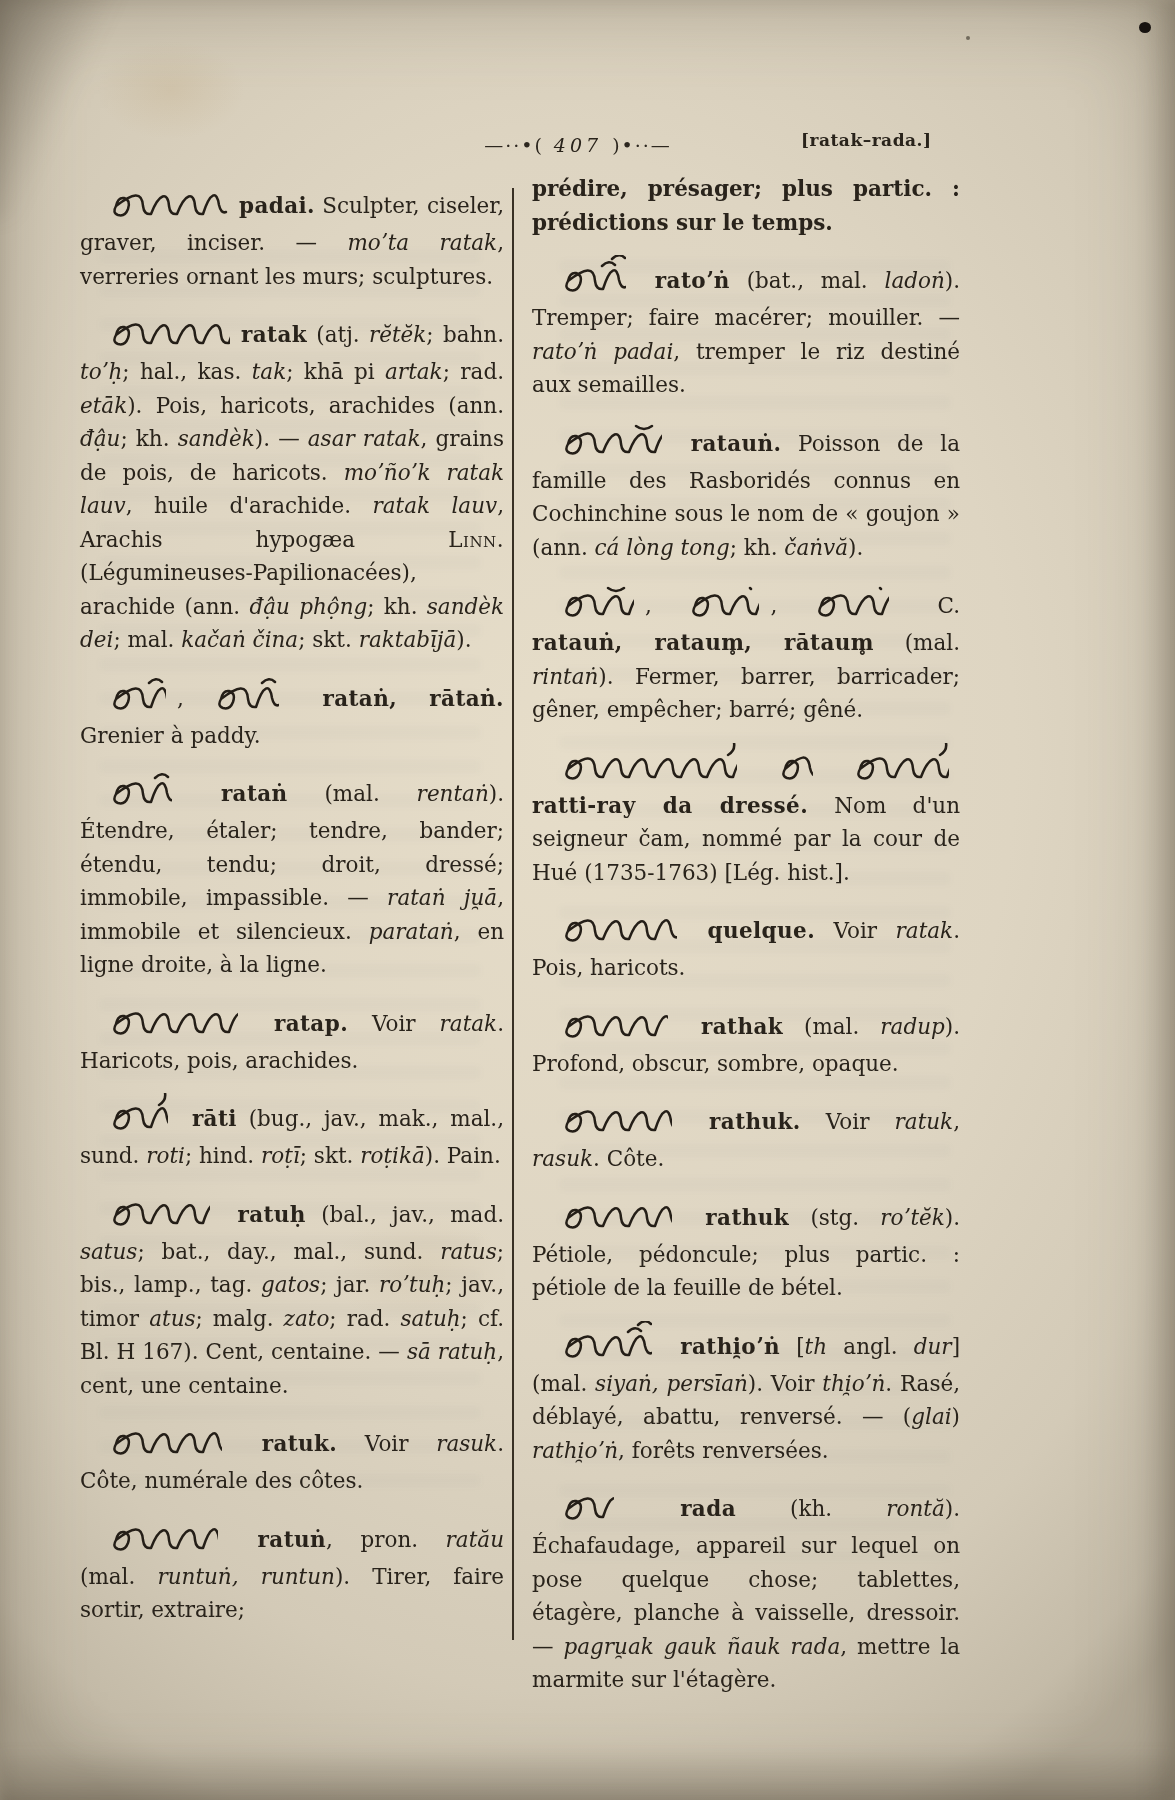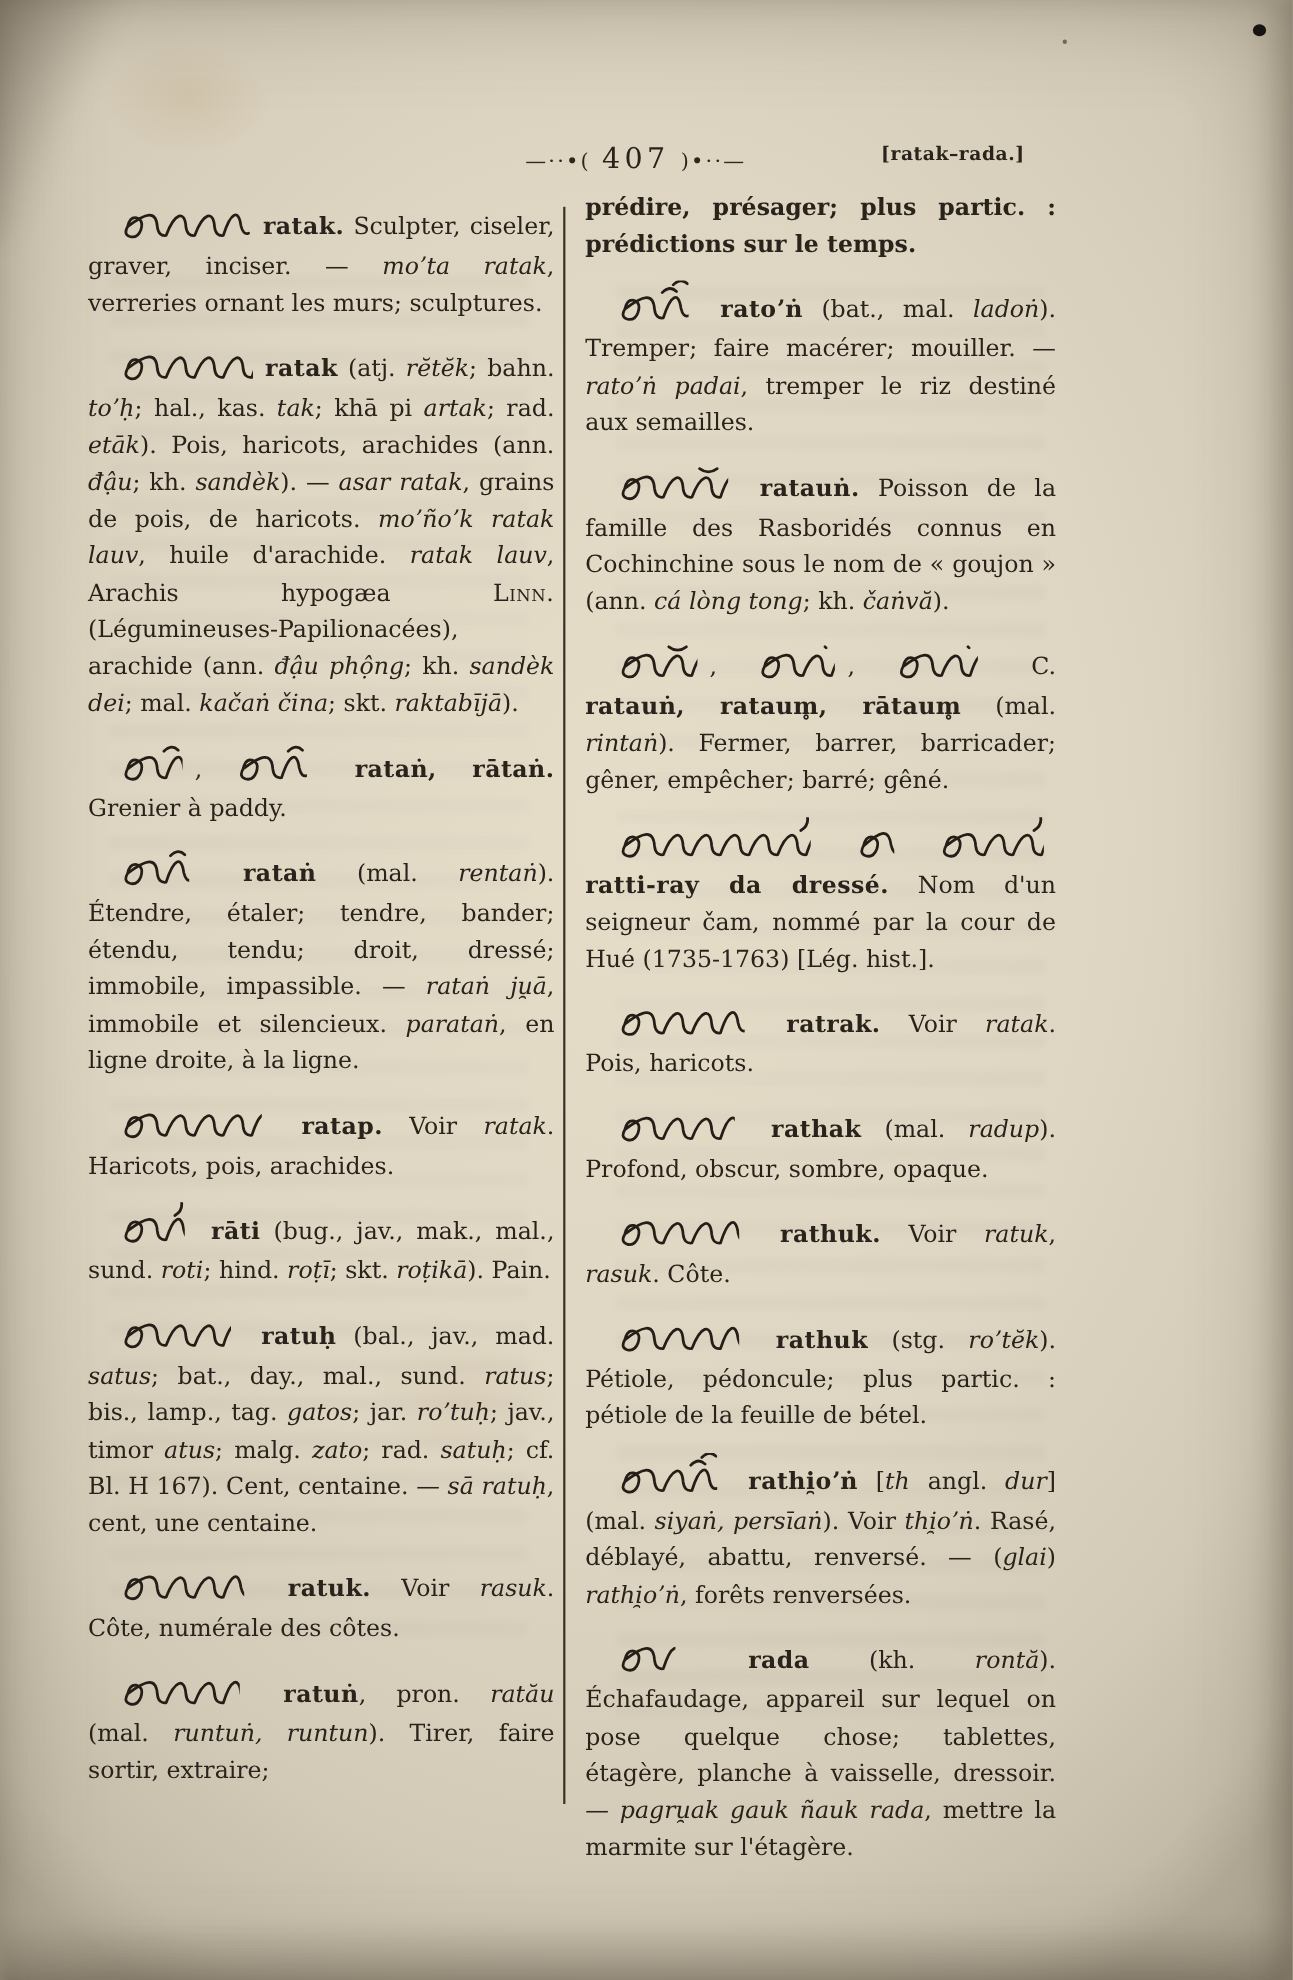--- a/index.html
+++ b/index.html
@@ -33,21 +33,21 @@
   .stain2{position:absolute;left:330px;top:1210px;width:180px;height:120px;border-radius:50%;
     background:radial-gradient(ellipse at center, rgba(150,120,70,.07), rgba(150,120,70,0) 70%);}
   .ghost{position:absolute;pointer-events:none;opacity:.55;filter:blur(2.5px);
     background:repeating-linear-gradient(to bottom, rgba(116,126,120,.075) 0 13px, rgba(116,126,120,0) 13px 34px);}
   .ghost.g1{left:100px;top:250px;width:380px;height:1250px;}
   .ghost.g2{left:560px;top:260px;width:390px;height:1300px;}
 
   .header-center{position:absolute;left:398px;top:130px;width:360px;text-align:center;
     font-size:24px;letter-spacing:1px;white-space:nowrap;}
   .header-center .orn{font-size:19px;letter-spacing:2px;color:#2d271f;}
-  .header-center .pgnum{font-size:26px;padding:0 10px;letter-spacing:4px;}
+  .header-center .pgnum{font-size:19px;padding:0 10px;letter-spacing:4px;font-style:italic;}
   .header-right{position:absolute;left:801px;top:130px;width:180px;font-weight:bold;
     font-size:17px;letter-spacing:.5px;white-space:nowrap;}
 
   .divider{position:absolute;left:512px;top:188px;width:2.4px;height:1452px;
     background:#38302424;background:#383024;filter:blur(.3px);}
 
   .col{position:absolute;font-size:21.5px;line-height:33.5px;text-align:justify;}
   .col-left{left:80px;top:180px;width:424px;}
   .col-right{left:532px;top:172px;width:428px;}
 
@@ -71,21 +71,21 @@
   <div class="header-center">
     <span class="orn">—··•(</span><span class="pgnum">407</span><span class="orn">)•··—</span>
   </div>
   <div class="header-right">[ratak–rada.]</div>
 
   <div class="divider"></div>
 
   <div class="col col-left" id="col-left">
       <p class="entry"><svg class="cham" width="118" height="46" viewBox="0 0 118 46">
           <path d="M6 26 q-4 7 2 9 q7 2 10 -6 q3 -9 -4 -11 q-6 -1 -8 8 C 23 13, 32 11, 33 26 q 1 9 8 8 C 49 13, 58 11, 59 26 q 1 9 8 8 C 75 13, 84 11, 85 26 q 1 9 8 8 C 100 12, 107 10, 109 25 q 2 9 7 7"></path>
-        </svg><span class="seg-b">ratak.</span><span class="seg-r"> Sculpter, ciseler, graver, inciser. — </span><span class="seg-i">moʼta ratak</span><span class="seg-r">, verreries ornant les murs; sculptures.</span></p>
+        </svg><span class="seg-b">padai.</span><span class="seg-r"> Sculpter, ciseler, graver, inciser. — </span><span class="seg-i">moʼta ratak</span><span class="seg-r">, verreries ornant les murs; sculptures.</span></p>
       <p class="entry"><svg class="cham" width="120" height="46" viewBox="0 0 120 46">
           <path d="M6 26 q-4 7 2 9 q7 2 10 -6 q3 -9 -4 -11 q-6 -1 -8 8 C 23 13, 32 11, 33 26 q 1 9 8 8 C 49 13, 58 11, 59 26 q 1 9 8 8 C 75 13, 84 11, 85 26 q 1 9 8 8 C 101 13, 110 11, 111 26 q 1 9 8 8 C 126 12, 133 10, 135 25 q 2 9 7 7"></path>
         </svg><span class="seg-b">ratak</span><span class="seg-r"> (atj. </span><span class="seg-i">rĕtĕk</span><span class="seg-r">; bahn. </span><span class="seg-i">toʼḥ</span><span class="seg-r">; hal., kas. </span><span class="seg-i">tak</span><span class="seg-r">; khā pi </span><span class="seg-i">artak</span><span class="seg-r">; rad. </span><span class="seg-i">etāk</span><span class="seg-r">). Pois, haricots, arachides (ann. </span><span class="seg-i">đậu</span><span class="seg-r">; kh. </span><span class="seg-i">sandèk</span><span class="seg-r">). — </span><span class="seg-i">asar ratak</span><span class="seg-r">, grains de pois, de haricots. </span><span class="seg-i">moʼñoʼk ratak lauv</span><span class="seg-r">, huile d'arachide. </span><span class="seg-i">ratak lauv</span><span class="seg-r">, Arachis hypogæa </span><span class="seg-sc">Linn.</span><span class="seg-r"> (Légumineuses-Papilionacées), arachide (ann. </span><span class="seg-i">đậu phộng</span><span class="seg-r">; kh. </span><span class="seg-i">sandèk dei</span><span class="seg-r">; mal. </span><span class="seg-i">kačaṅ čina</span><span class="seg-r">; skt. </span><span class="seg-i">raktabījā</span><span class="seg-r">).</span></p>
       <p class="entry"><svg class="cham" width="56" height="46" viewBox="0 0 56 46">
           <path d="M6 26 q-4 7 2 9 q7 2 10 -6 q3 -9 -4 -11 q-6 -1 -8 8 C 23 13, 32 11, 33 26 q 1 9 8 8 C 48 12, 55 10, 57 25 q 2 9 7 7 M 39 10 q 7 -7 13 -1"></path>
         </svg><span class="seg-r">, </span><svg class="cham" width="64" height="46" viewBox="0 0 64 46">
           <path d="M6 26 q-4 7 2 9 q7 2 10 -6 q3 -9 -4 -11 q-6 -1 -8 8 C 23 13, 32 11, 33 26 q 1 9 8 8 C 48 12, 55 10, 57 25 q 2 9 7 7 M 47 10 q 7 -7 13 -1"></path>
         </svg><span class="seg-b"> rataṅ, rātaṅ.</span><span class="seg-r"> Grenier à paddy.</span></p>
       <p class="entry"><svg class="cham" width="62" height="46" viewBox="0 0 62 46">
           <path d="M6 26 q-4 7 2 9 q7 2 10 -6 q3 -9 -4 -11 q-6 -1 -8 8 C 23 13, 32 11, 33 26 q 1 9 8 8 C 48 12, 55 10, 57 25 q 2 9 7 7 M 45 10 q 7 -7 13 -1"></path>
@@ -123,21 +123,21 @@
         </svg><span class="seg-r"> C. </span><span class="seg-b">ratauṅ, rataum̥, rātaum̥</span><span class="seg-r"> (mal. </span><span class="seg-i">rintaṅ</span><span class="seg-r">). Fermer, barrer, barricader; gêner, empêcher; barré; gêné.</span></p>
       <p class="entry"><svg class="cham" width="175" height="46" viewBox="0 0 175 46">
           <path d="M6 26 q-4 7 2 9 q7 2 10 -6 q3 -9 -4 -11 q-6 -1 -8 8 C 23 13, 32 11, 33 26 q 1 9 8 8 C 49 13, 58 11, 59 26 q 1 9 8 8 C 75 13, 84 11, 85 26 q 1 9 8 8 C 101 13, 110 11, 111 26 q 1 9 8 8 C 127 13, 136 11, 137 26 q 1 9 8 8 C 153 13, 162 11, 163 26 q 1 9 8 8 C 178 12, 185 10, 187 25 q 2 9 7 7 M 166 12 q 9 -5 5 -16"></path>
         </svg><span class="seg-r"> </span><svg class="cham" width="34" height="46" viewBox="0 0 34 46">
           <path d="M6 26 q-4 7 2 9 q7 2 10 -6 q3 -9 -4 -11 q-6 -1 -8 8 C 22 12, 29 10, 31 25 q 2 9 7 7"></path>
         </svg><span class="seg-r"> </span><svg class="cham" width="95" height="46" viewBox="0 0 95 46">
           <path d="M6 26 q-4 7 2 9 q7 2 10 -6 q3 -9 -4 -11 q-6 -1 -8 8 C 23 13, 32 11, 33 26 q 1 9 8 8 C 49 13, 58 11, 59 26 q 1 9 8 8 C 75 13, 84 11, 85 26 q 1 9 8 8 C 100 12, 107 10, 109 25 q 2 9 7 7 M 86 12 q 9 -5 5 -16"></path>
         </svg><span class="seg-b"> ratti-ray da dressé.</span><span class="seg-r"> Nom d'un seigneur čam, nommé par la cour de Hué (1735-1763) [Lég. hist.].</span></p>
       <p class="entry"><svg class="cham" width="115" height="46" viewBox="0 0 115 46">
           <path d="M6 26 q-4 7 2 9 q7 2 10 -6 q3 -9 -4 -11 q-6 -1 -8 8 C 23 13, 32 11, 33 26 q 1 9 8 8 C 49 13, 58 11, 59 26 q 1 9 8 8 C 75 13, 84 11, 85 26 q 1 9 8 8 C 100 12, 107 10, 109 25 q 2 9 7 7"></path>
-        </svg><span class="seg-b"> ratrak.</span><span class="seg-r"> Voir </span><span class="seg-i">ratak</span><span class="seg-r">. Pois, haricots.</span></p>
+        </svg><span class="seg-b"> quelque.</span><span class="seg-r"> Voir </span><span class="seg-i">ratak</span><span class="seg-r">. Pois, haricots.</span></p>
       <p class="entry"><svg class="cham" width="106" height="46" viewBox="0 0 106 46">
           <path d="M6 26 q-4 7 2 9 q7 2 10 -6 q3 -9 -4 -11 q-6 -1 -8 8 C 23 13, 32 11, 33 26 q 1 9 8 8 C 49 13, 58 11, 59 26 q 1 9 8 8 C 75 13, 84 11, 85 26 q 1 9 8 8 C 100 12, 107 10, 109 25 q 2 9 7 7"></path>
         </svg><span class="seg-b"> rathak</span><span class="seg-r"> (mal. </span><span class="seg-i">radup</span><span class="seg-r">). Profond, obscur, sombre, opaque.</span></p>
       <p class="entry"><svg class="cham" width="110" height="46" viewBox="0 0 110 46">
           <path d="M6 26 q-4 7 2 9 q7 2 10 -6 q3 -9 -4 -11 q-6 -1 -8 8 C 23 13, 32 11, 33 26 q 1 9 8 8 C 49 13, 58 11, 59 26 q 1 9 8 8 C 75 13, 84 11, 85 26 q 1 9 8 8 C 100 12, 107 10, 109 25 q 2 9 7 7"></path>
         </svg><span class="seg-b"> rathuk.</span><span class="seg-r"> Voir </span><span class="seg-i">ratuk</span><span class="seg-r">, </span><span class="seg-i">rasuk</span><span class="seg-r">. Côte.</span></p>
       <p class="entry"><svg class="cham" width="110" height="46" viewBox="0 0 110 46">
           <path d="M6 26 q-4 7 2 9 q7 2 10 -6 q3 -9 -4 -11 q-6 -1 -8 8 C 23 13, 32 11, 33 26 q 1 9 8 8 C 49 13, 58 11, 59 26 q 1 9 8 8 C 75 13, 84 11, 85 26 q 1 9 8 8 C 100 12, 107 10, 109 25 q 2 9 7 7"></path>
         </svg><span class="seg-b"> rathuk</span><span class="seg-r"> (stg. </span><span class="seg-i">roʼtĕk</span><span class="seg-r">). Pétiole, pédoncule; plus partic. : pétiole de la feuille de bétel.</span></p>
       <p class="entry"><svg class="cham" width="90" height="46" viewBox="0 0 90 46">

